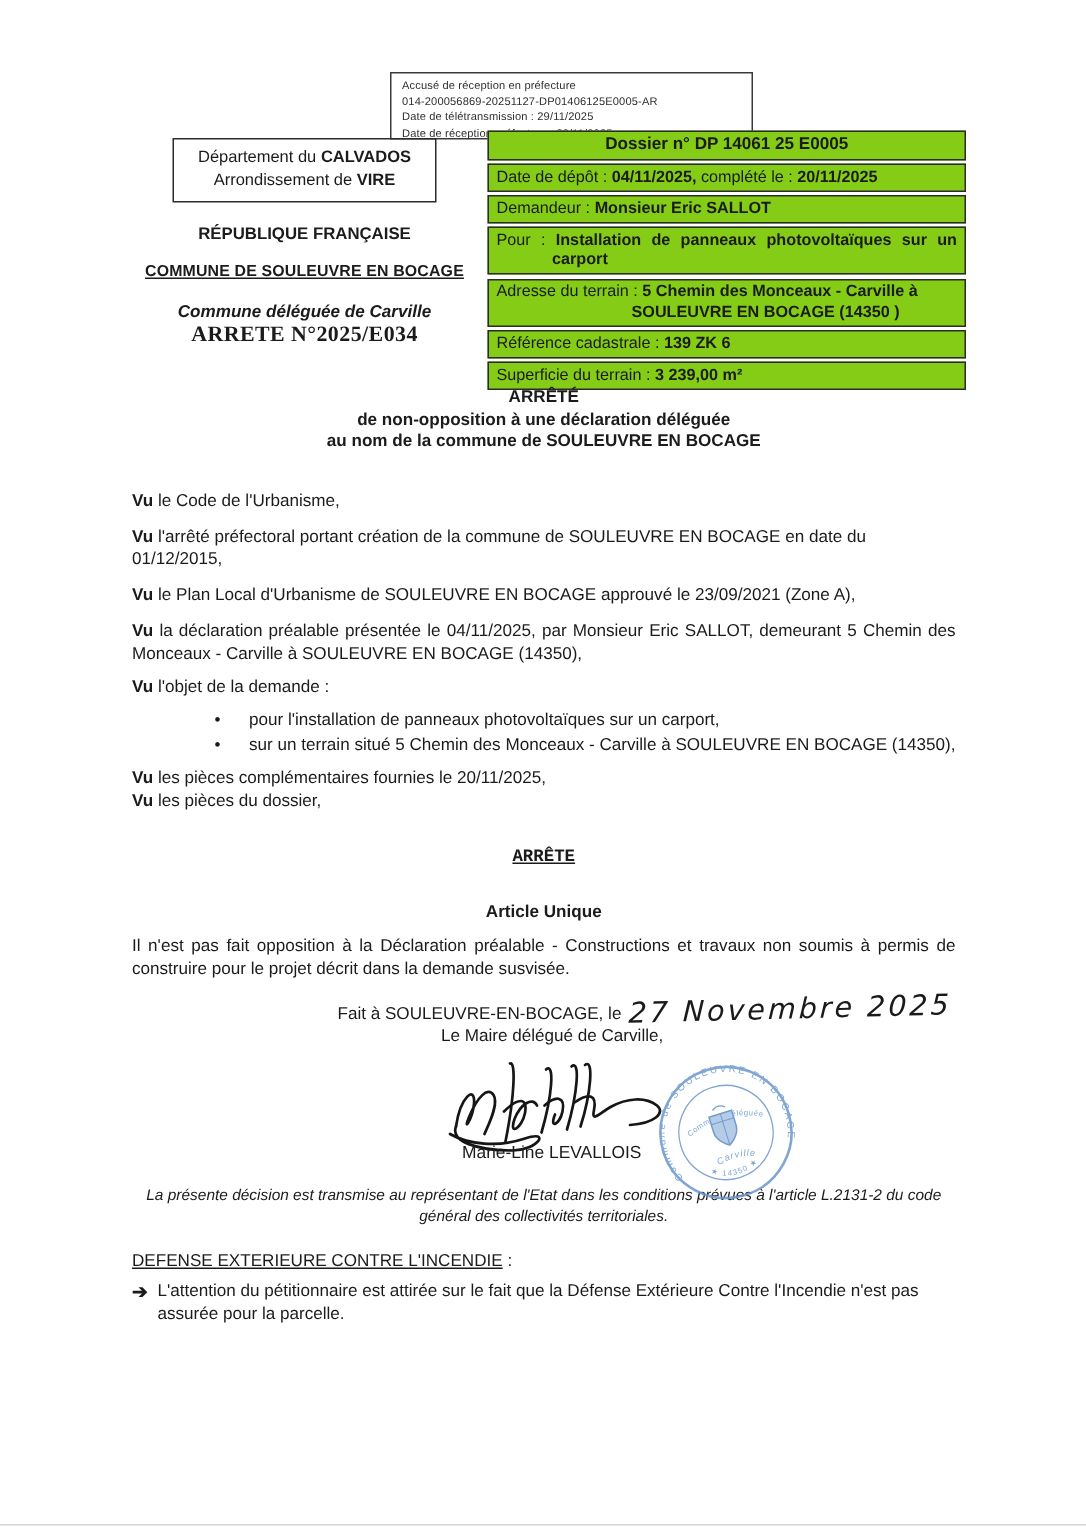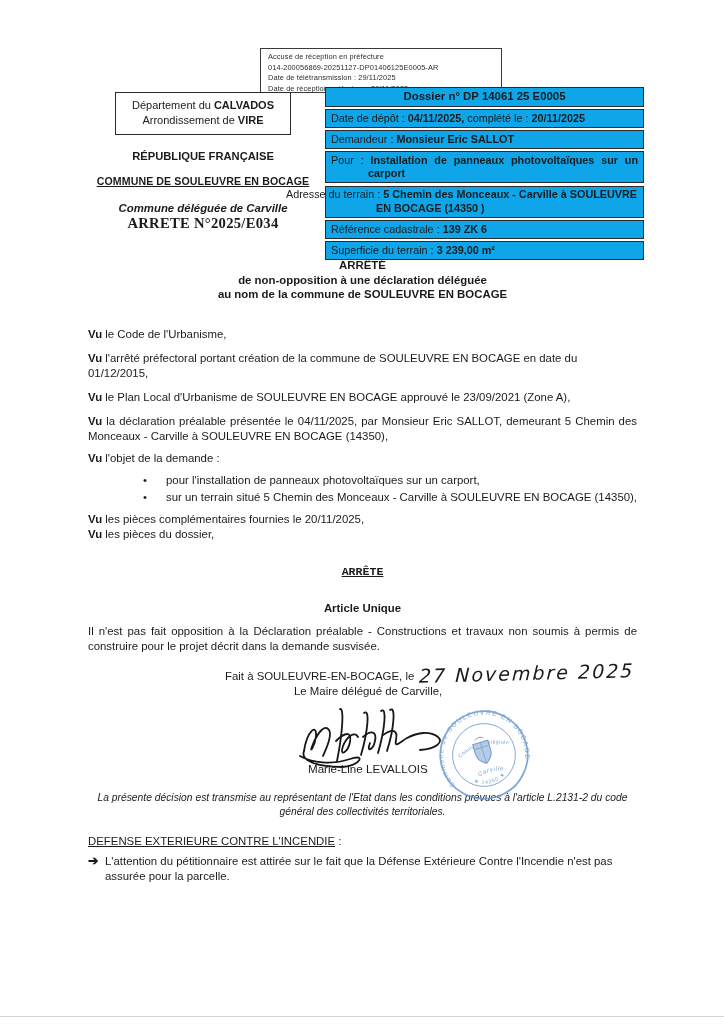--- a/index.html
+++ b/index.html
@@ -43,25 +43,25 @@
   .deleguee { margin-top: 15px; font-size: 11.4px; font-weight: bold; font-style: italic; }
   .arrete-no { margin-top: 1px; font-family: "Liberation Serif", serif; font-weight: bold; font-size: 14.6px; letter-spacing: 0.3px; }
 
   
   .dossier-table { position: absolute; left: 325px; top: 87px; width: 319px; font-size: 10.8px; }
   .dossier-row {
     border: 1.2px solid #2b2b2b;
     margin-bottom: 2.5px;
     padding: 1.5px 5px;
     line-height: 13.5px;
-    background: #0ea5e9;
+    background: #84cc16;
   }
   .dossier-row.title-row { text-align: center; font-weight: bold; font-size: 11.4px; padding: 2px 4px; }
   .dossier-row.pour-row { padding-left: 42px; text-indent: -37px; text-align: justify; }
-  .dossier-row.adresse-row { padding-left: 50px; text-indent: -90px; }
+  .dossier-row.adresse-row { padding-left: 95px; text-indent: -90px; }
 
   
   .main-title {
     position: absolute; left: 88px; top: 258px; width: 549px;
     text-align: center; font-weight: bold; font-size: 11.4px; line-height: 14.5px;
   }
 
   
   .content { position: absolute; left: 88px; top: 318px; width: 549px; font-size: 11.4px; line-height: 15px; }
   .content p { margin-top: 9px; }

